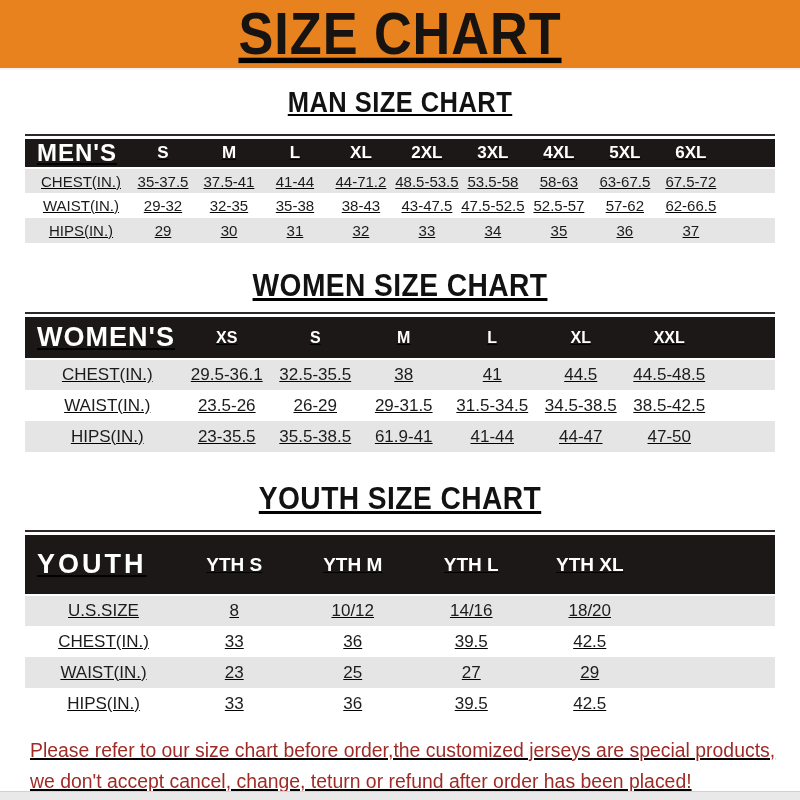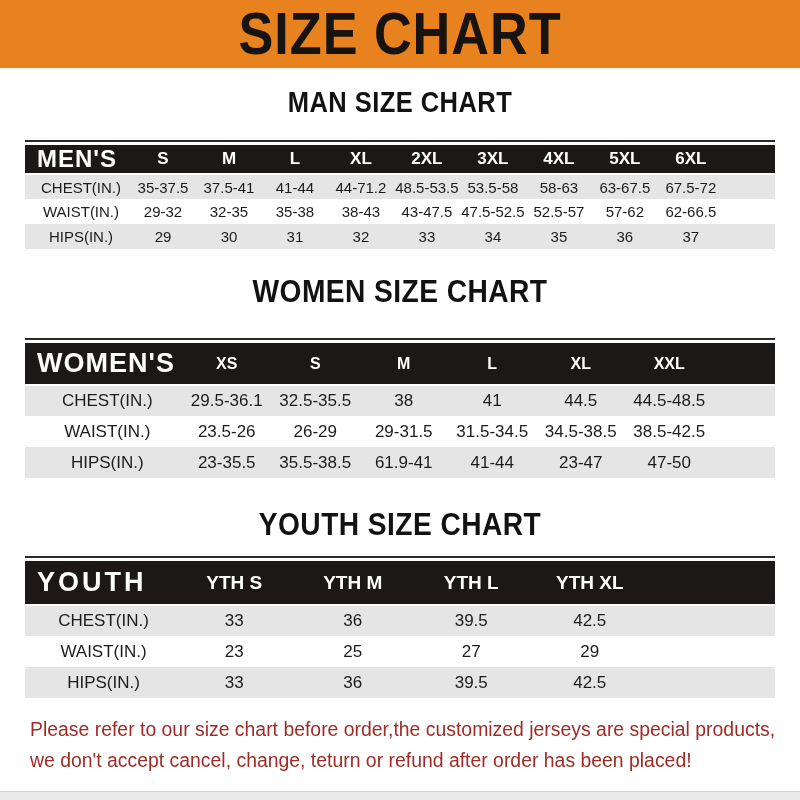--- a/index.html
+++ b/index.html
@@ -2,21 +2,21 @@
 <html style="--accent: #e8821e; --bar: #1b1817; --stripe: #e5e5e5; --warn: #9e2b26;"><head>
 <meta charset="utf-8">
 <style>
   * { margin: 0; padding: 0; box-sizing: border-box; }
   html, body {
     width: 800px; height: 800px;
     background: #ffffff;
     font-family: "Liberation Sans", sans-serif;
     overflow: hidden;
   }
-  .page { width: 800px; height: 800px; position: relative; background: #fff; }
+  .page { width: 800px; height: 800px; position: relative; background: #fff; text-decoration: underline; }
 
   
   .banner {
     height: 70px;
     background: var(--accent, #e8821e);
     display: flex; align-items: center; justify-content: center;
     border-bottom: 2px solid #f5f5f5;
   }
   .banner h1 {
     font-size: 55px; font-weight: 700; color: #161310;
@@ -34,22 +34,22 @@
   .heading-0 { font-size: 29px; margin-top: 16px; }
   .heading-1 { font-size: 32px; margin-top: 24px; }
   .heading-2 { font-size: 32px; margin-top: 28px; }
 
   
   .table-wrap {
     width: 750px; margin: 0 auto;
     border-top: 2px solid #2a2a2a;
     padding-top: 3px;
   }
-  .wrap-0 { margin-top: 21px; }
-  .wrap-1 { margin-top: 28px; }
+  .wrap-0 { margin-top: 15px; }
+  .wrap-1 { margin-top: 8px; }
   .wrap-2 { margin-top: 13px; }
 
   table.size-table {
     width: 100%; border-collapse: collapse; table-layout: fixed;
     color: #1c1c1c;
   }
   .size-table thead th {
     background: var(--bar, #1b1817); color: #ffffff;
     border-bottom: 2px solid #ffffff;
     font-weight: 600; text-align: center; vertical-align: middle;
@@ -77,21 +77,21 @@
   .t1 .col-label  { width: 21%; }
   .t1 .col-data   { width: 11.8%; }
   .t1 .col-spacer { width: 8.2%; }
   .t1 thead th { height: 42px; font-size: 16px; }
   .t1 thead th.head-label { font-size: 27px; }
   .t1 td { height: 31px; font-size: 17px; }
 
   .t2 .col-label  { width: 20%; }
   .t2 .col-data   { width: 15.8%; }
   .t2 .col-spacer { width: 16.8%; }
-  .t2 thead th { height: 44px; font-size: 19px; }
+  .t2 thead th { height: 60px; font-size: 19px; }
   .t2 thead th.head-label { font-size: 27px; letter-spacing: 3px; }
   .t2 td { height: 31px; font-size: 17px; }
 
   
   .disclaimer {
     margin: 16px 0 0 30px;
     color: var(--warn, #9e2b26);
     font-size: 20px; line-height: 1.55;
     transform: scaleX(0.97); transform-origin: 0 0;
     width: 770px;
@@ -238,21 +238,21 @@
                 <td>34.5-38.5</td>
                 <td>38.5-42.5</td>
                 <td class="spacer"></td>
               </tr>
               <tr>
                 <td class="row-label">HIPS(IN.)</td>
                 <td>23-35.5</td>
                 <td>35.5-38.5</td>
                 <td>61.9-41</td>
                 <td>41-44</td>
-                <td>23-47</td>
+                <td>44-47</td>
                 <td>47-50</td>
                 <td class="spacer"></td>
               </tr>
             </tbody>
           </table>
       </div>
     </section>
 
     <section>
       <h2 class="section-heading heading-2">YOUTH SIZE CHART</h2>
@@ -271,20 +271,28 @@
                 <th class="head-label">YOUTH</th>
                 <th class="col-head">YTH S</th>
                 <th class="col-head">YTH M</th>
                 <th class="col-head">YTH L</th>
                 <th class="col-head">YTH XL</th>
                 <th class="spacer"></th>
               </tr>
             </thead>
             <tbody>
               <tr>
+                <td class="row-label">U.S.SIZE</td>
+                <td>8</td>
+                <td>10/12</td>
+                <td>14/16</td>
+                <td>18/20</td>
+                <td class="spacer"></td>
+              </tr>
+              <tr>
                 <td class="row-label">CHEST(IN.)</td>
                 <td>33</td>
                 <td>36</td>
                 <td>39.5</td>
                 <td>42.5</td>
                 <td class="spacer"></td>
               </tr>
               <tr>
                 <td class="row-label">WAIST(IN.)</td>
                 <td>23</td>

